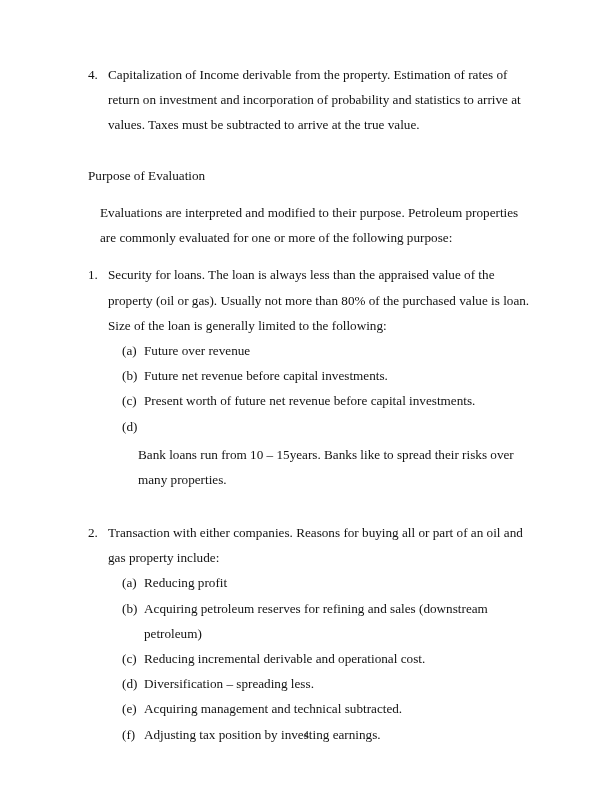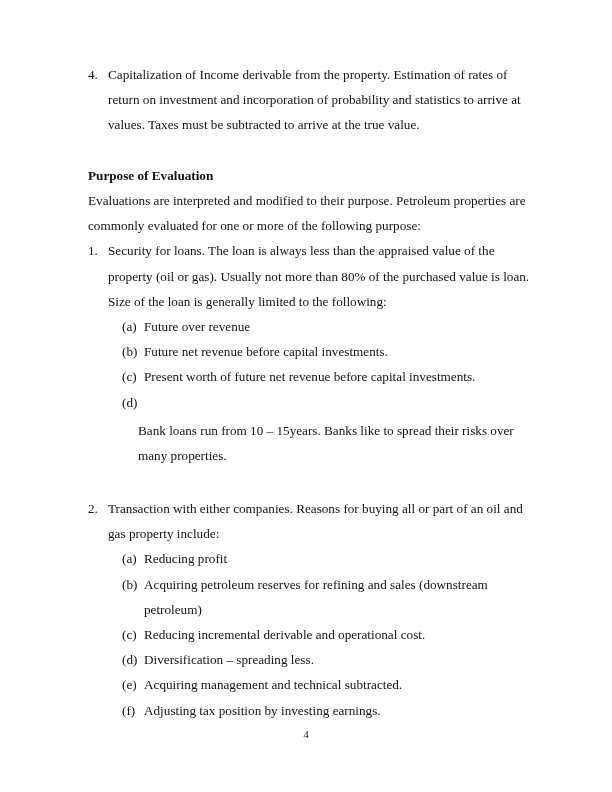--- a/index.html
+++ b/index.html
@@ -75,28 +75,28 @@
     text-align: left;
   }
 
   
   .inner-para {
     margin: 16px;
     padding-left: 34px;
   }
 
   .heading {
-    font-weight: bold;
+    font-weight: normal;
     margin: 0;
     font-size: 13.2px;
     line-height: 25.2px;
   }
 
   .para {
-    margin: 0;
+    margin: 12px;
   }
 
   .gap {
     height: 25.2px;
   }
   .gap-sm {
     height: 12px;
   }
 
   .page-number {

